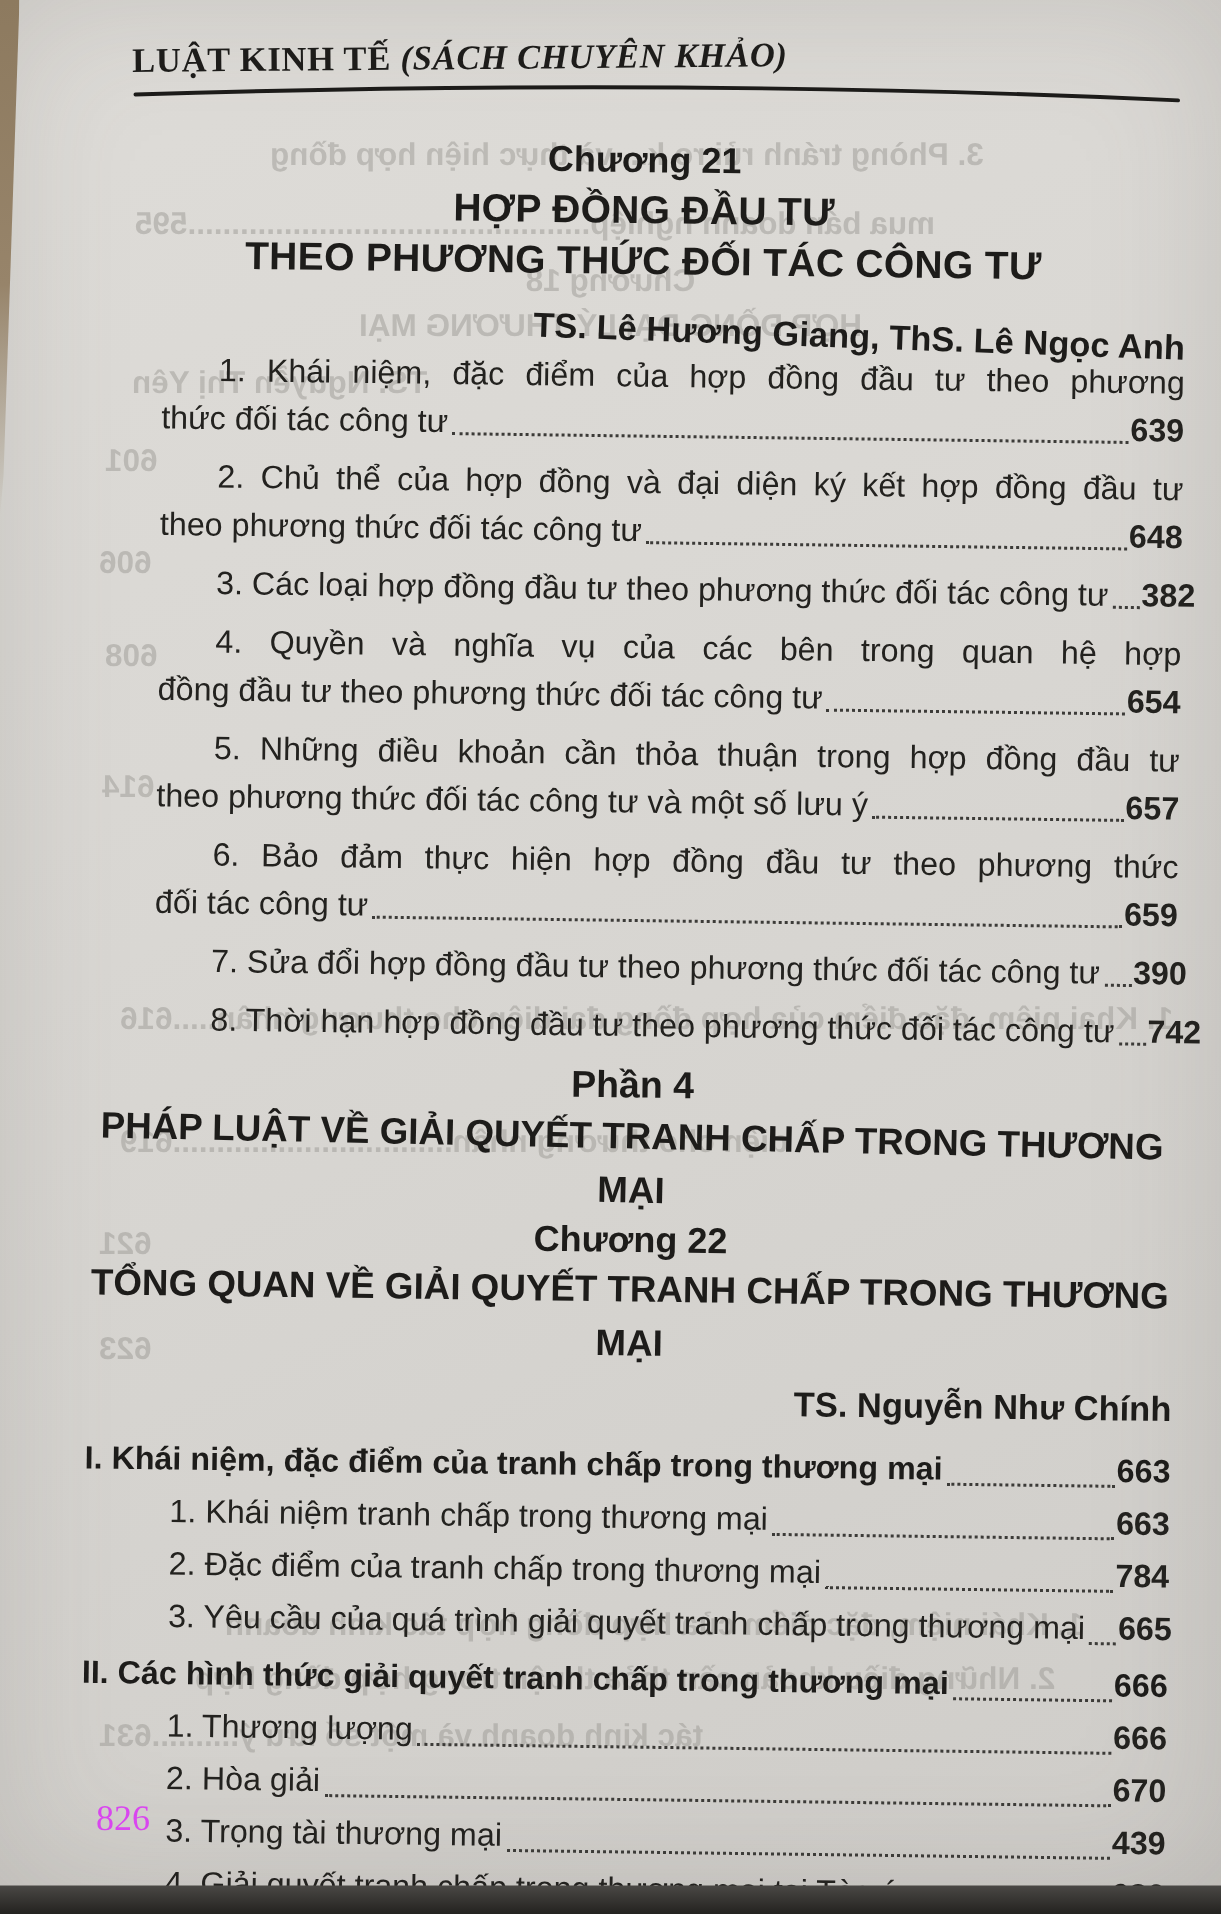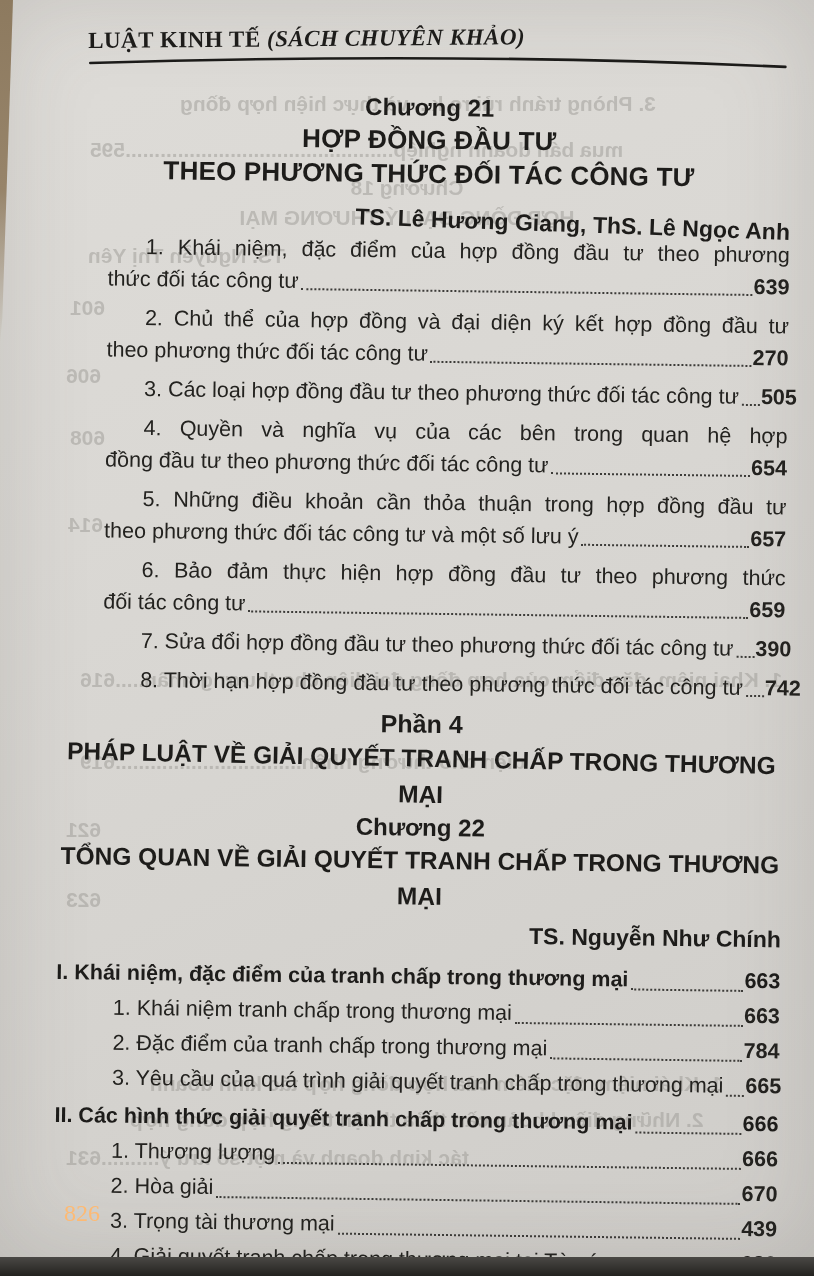--- a/index.html
+++ b/index.html
@@ -76,21 +76,21 @@
   .dots{
     flex:1 1 auto;min-width:18px;
     border-bottom:2.6px dotted #3c3b38;
     margin:0 1px 7px 3px;
   }
   .pg{white-space:nowrap;font-weight:bold;}
   .sec{margin-top:2px;}
   
   .folio{
     position:absolute;left:64px;top:1200px;
-    font-family:"Liberation Serif",serif;font-size:24px;color:#fdba74;
+    font-family:"Liberation Serif",serif;font-size:24px;color:#d946ef;
   }
 </style>
 </head>
 <body>
 
 <div class="photo">
   <div class="paper"></div>
   <div class="left-edge"></div>
 
   <div class="bleed" style="top:92px;left:180px;">3. Phòng tránh rủi ro k... và thực hiện hợp đồng</div>
@@ -134,29 +134,29 @@
         <span class="dots"></span>
         <span class="pg">639</span>
       </div>
     </div>
 
     <div class="entry">
       <div class="l1">2. Chủ thể của hợp đồng và đại diện ký kết hợp đồng đầu tư</div>
       <div class="row">
         <span class="t">theo phương thức đối tác công tư</span>
         <span class="dots"></span>
-        <span class="pg">270</span>
+        <span class="pg">648</span>
       </div>
     </div>
 
     <div class="entry">
       <div class="row ind">
         <span class="t">3. Các loại hợp đồng đầu tư theo phương thức đối tác công tư</span>
         <span class="dots"></span>
-        <span class="pg">505</span>
+        <span class="pg">382</span>
       </div>
     </div>
 
     <div class="entry">
       <div class="l1">4. Quyền và nghĩa vụ của các bên trong quan hệ hợp</div>
       <div class="row">
         <span class="t">đồng đầu tư theo phương thức đối tác công tư</span>
         <span class="dots"></span>
         <span class="pg">654</span>
       </div>

